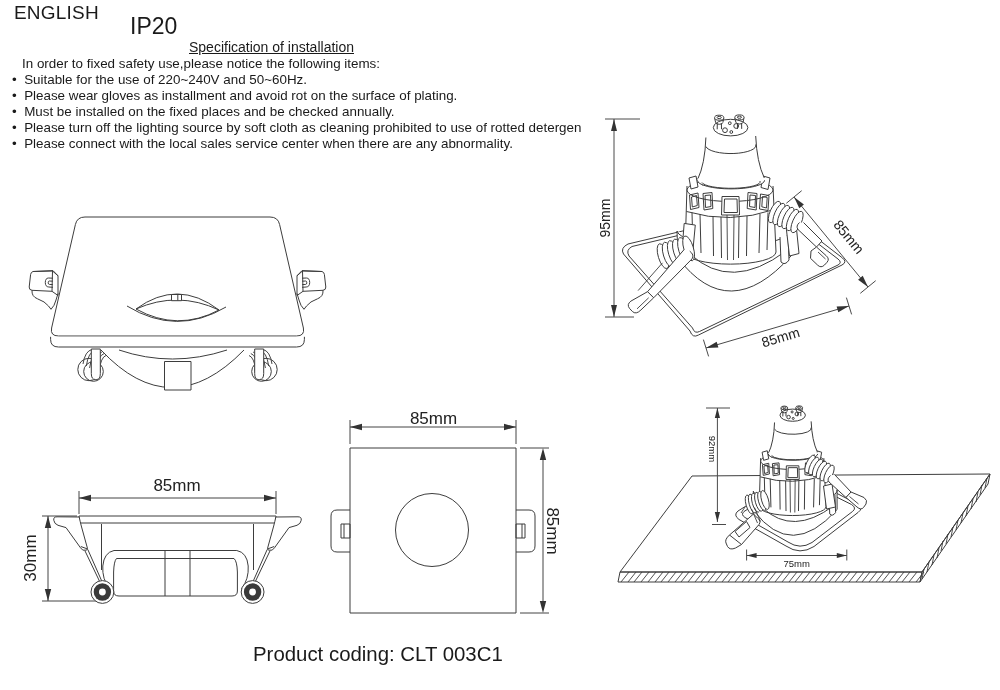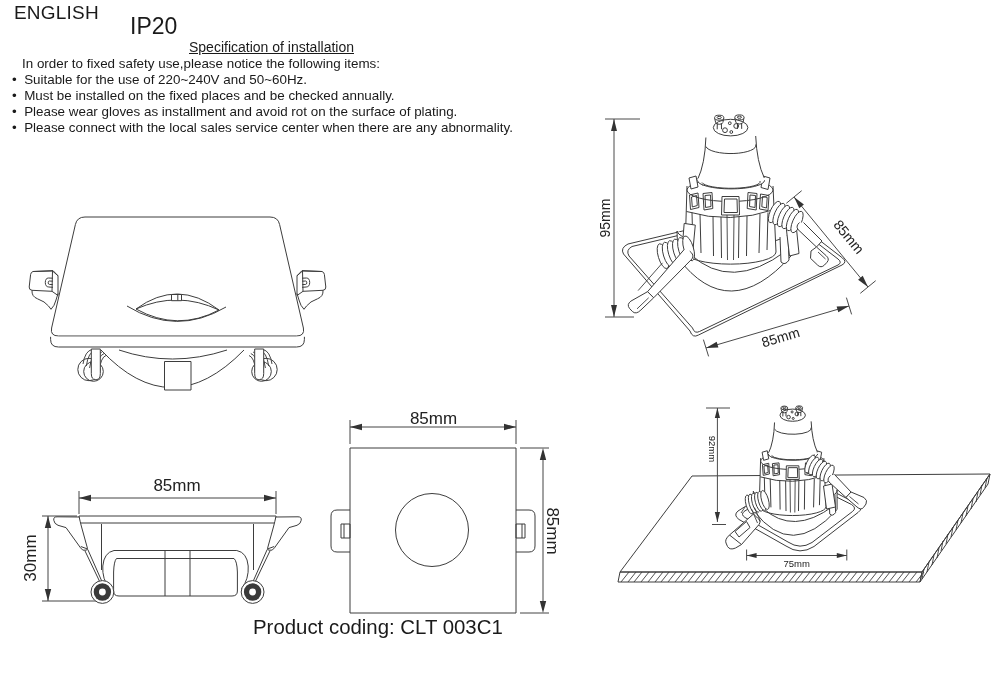--- a/index.html
+++ b/index.html
@@ -13,26 +13,27 @@
 </head>
 <body>
 
 <div class="abs" style="left:14px;top:2px;font-size:19px;letter-spacing:0.2px;">ENGLISH</div>
 <div class="abs" style="left:130px;top:13px;font-size:23px;">IP20</div>
 <div class="abs" style="left:189px;top:39px;font-size:14px;text-decoration:underline;">Specification of installation</div>
 
 <div class="abs" style="left:12px;top:56px;font-size:13.4px;line-height:16px;">
 <div style="padding-left:10px">In order to fixed safety use,please notice the following items:</div>
 <div>•&nbsp; Suitable for the use of 220~240V and 50~60Hz.</div>
+<div>•&nbsp; Please wear gloves as installment and avoid rot on the surface of plating.</div>
 <div>•&nbsp; Must be installed on the fixed places and be checked annually.</div>
-<div>•&nbsp; Please wear gloves as installment and avoid rot on the surface of plating.</div>
+<div>•&nbsp; Please turn off the lighting source by soft cloth as cleaning prohibited to use of rotted detergen</div>
 <div>•&nbsp; Please connect with the local sales service center when there are any abnormality.</div>
 </div>
 
-<div class="abs" style="left:253px;top:616px;font-size:20.4px;">Product coding: CLT 003C1</div>
+<div class="abs" style="left:253px;top:643px;font-size:20.4px;">Product coding: CLT 003C1</div>
 
 <svg width="0" height="0" style="position:absolute">
 <defs>
 <g id="fixt" fill="none" stroke="#3d3d3d" stroke-width="1">
 
   <path d="M677,231 Q734,252 791,229 L791,256 Q729,325 678,258 Z" fill="#fff" stroke="none"></path>
   <path d="M677,231 L678,258 Q729,325 791,256 L791,229"></path>
   <path d="M677,231 A57 15.5 0 0 0 791,229"></path>
 
   <path d="M687,186 L685,252 A45 12 0 0 0 776,252 L773,186 Z" fill="#fff" stroke="none"></path>

